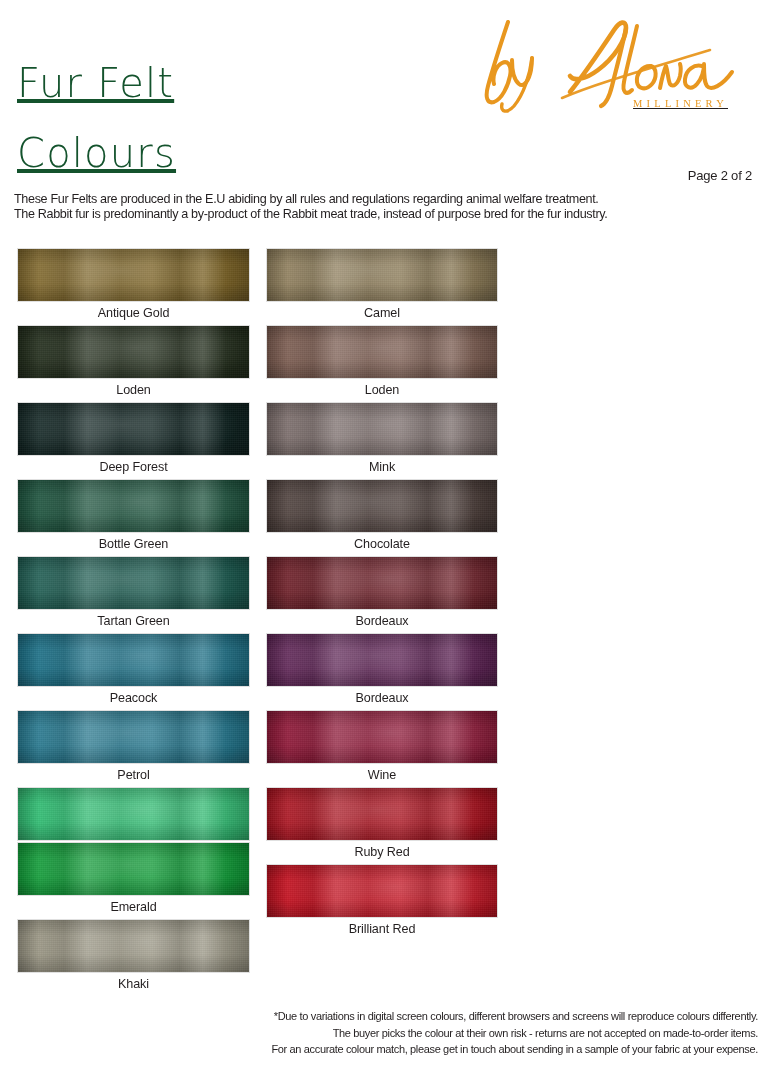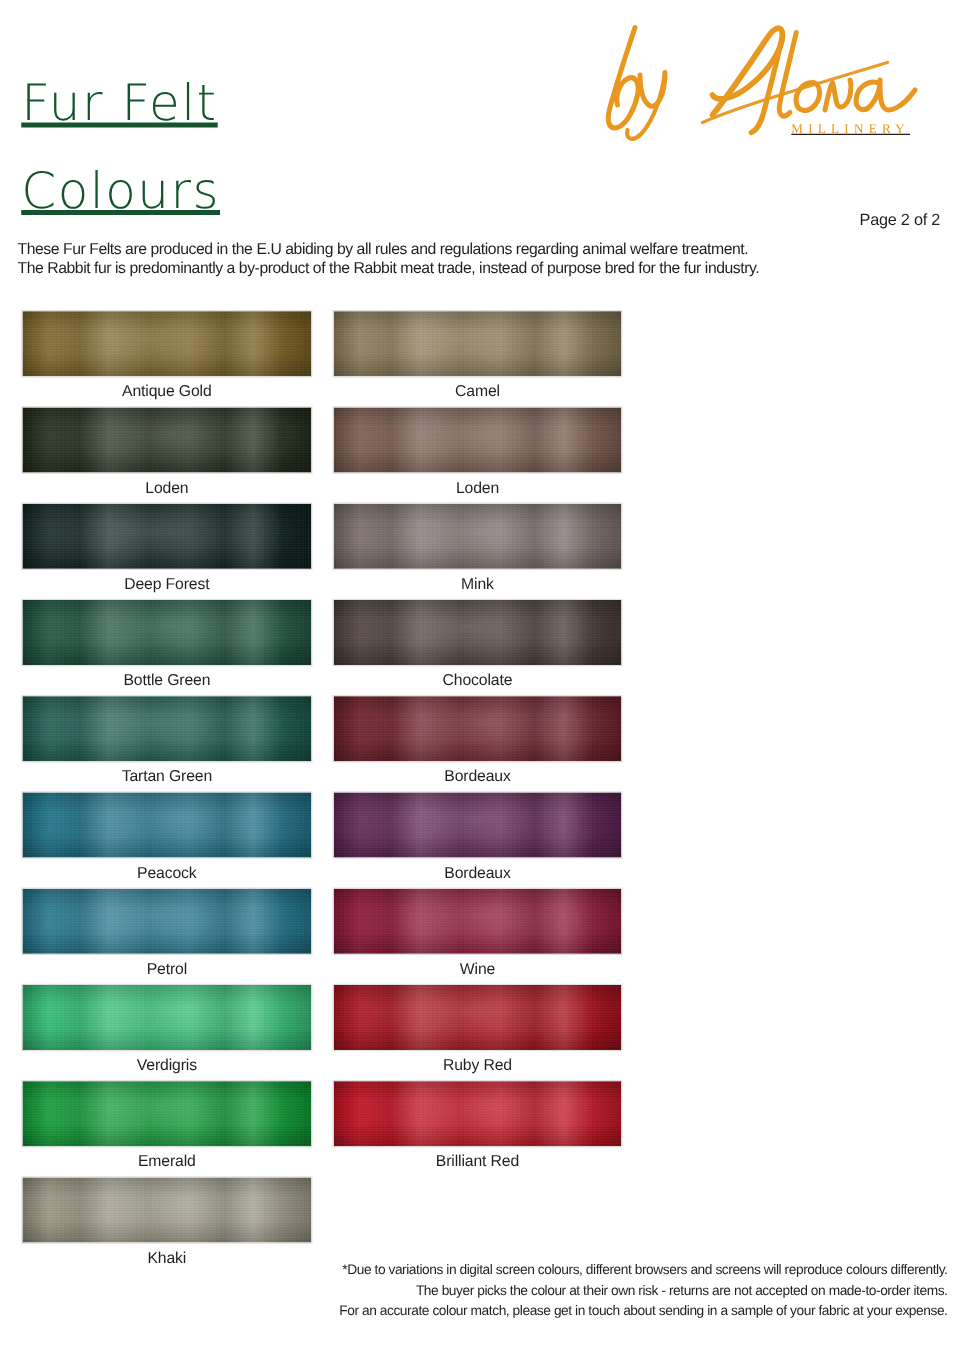--- a/index.html
+++ b/index.html
@@ -299,21 +299,20 @@
         <div class="swatch-label">Petrol</div>
       </div>
       <div class="swatch-item">
         <div class="swatch-chip" title="Verdigris">
           <div class="felt-base" style="background: rgb(47, 189, 114);"></div>
           <div class="felt-dome" style="left: 54%;"></div>
           <div class="felt-sheen"></div>
           <div class="felt-vign"></div>
           <div class="felt-grain"></div>
         </div>
-        <div class="swatch-label">Verdigris</div>
       </div>
       <div class="swatch-item">
         <div class="swatch-chip" title="Emerald">
           <div class="felt-base" style="background: rgb(13, 155, 53);"></div>
           <div class="felt-dome" style="left: 48%;"></div>
           <div class="felt-sheen"></div>
           <div class="felt-vign"></div>
           <div class="felt-grain"></div>
         </div>
         <div class="swatch-label">Emerald</div>

